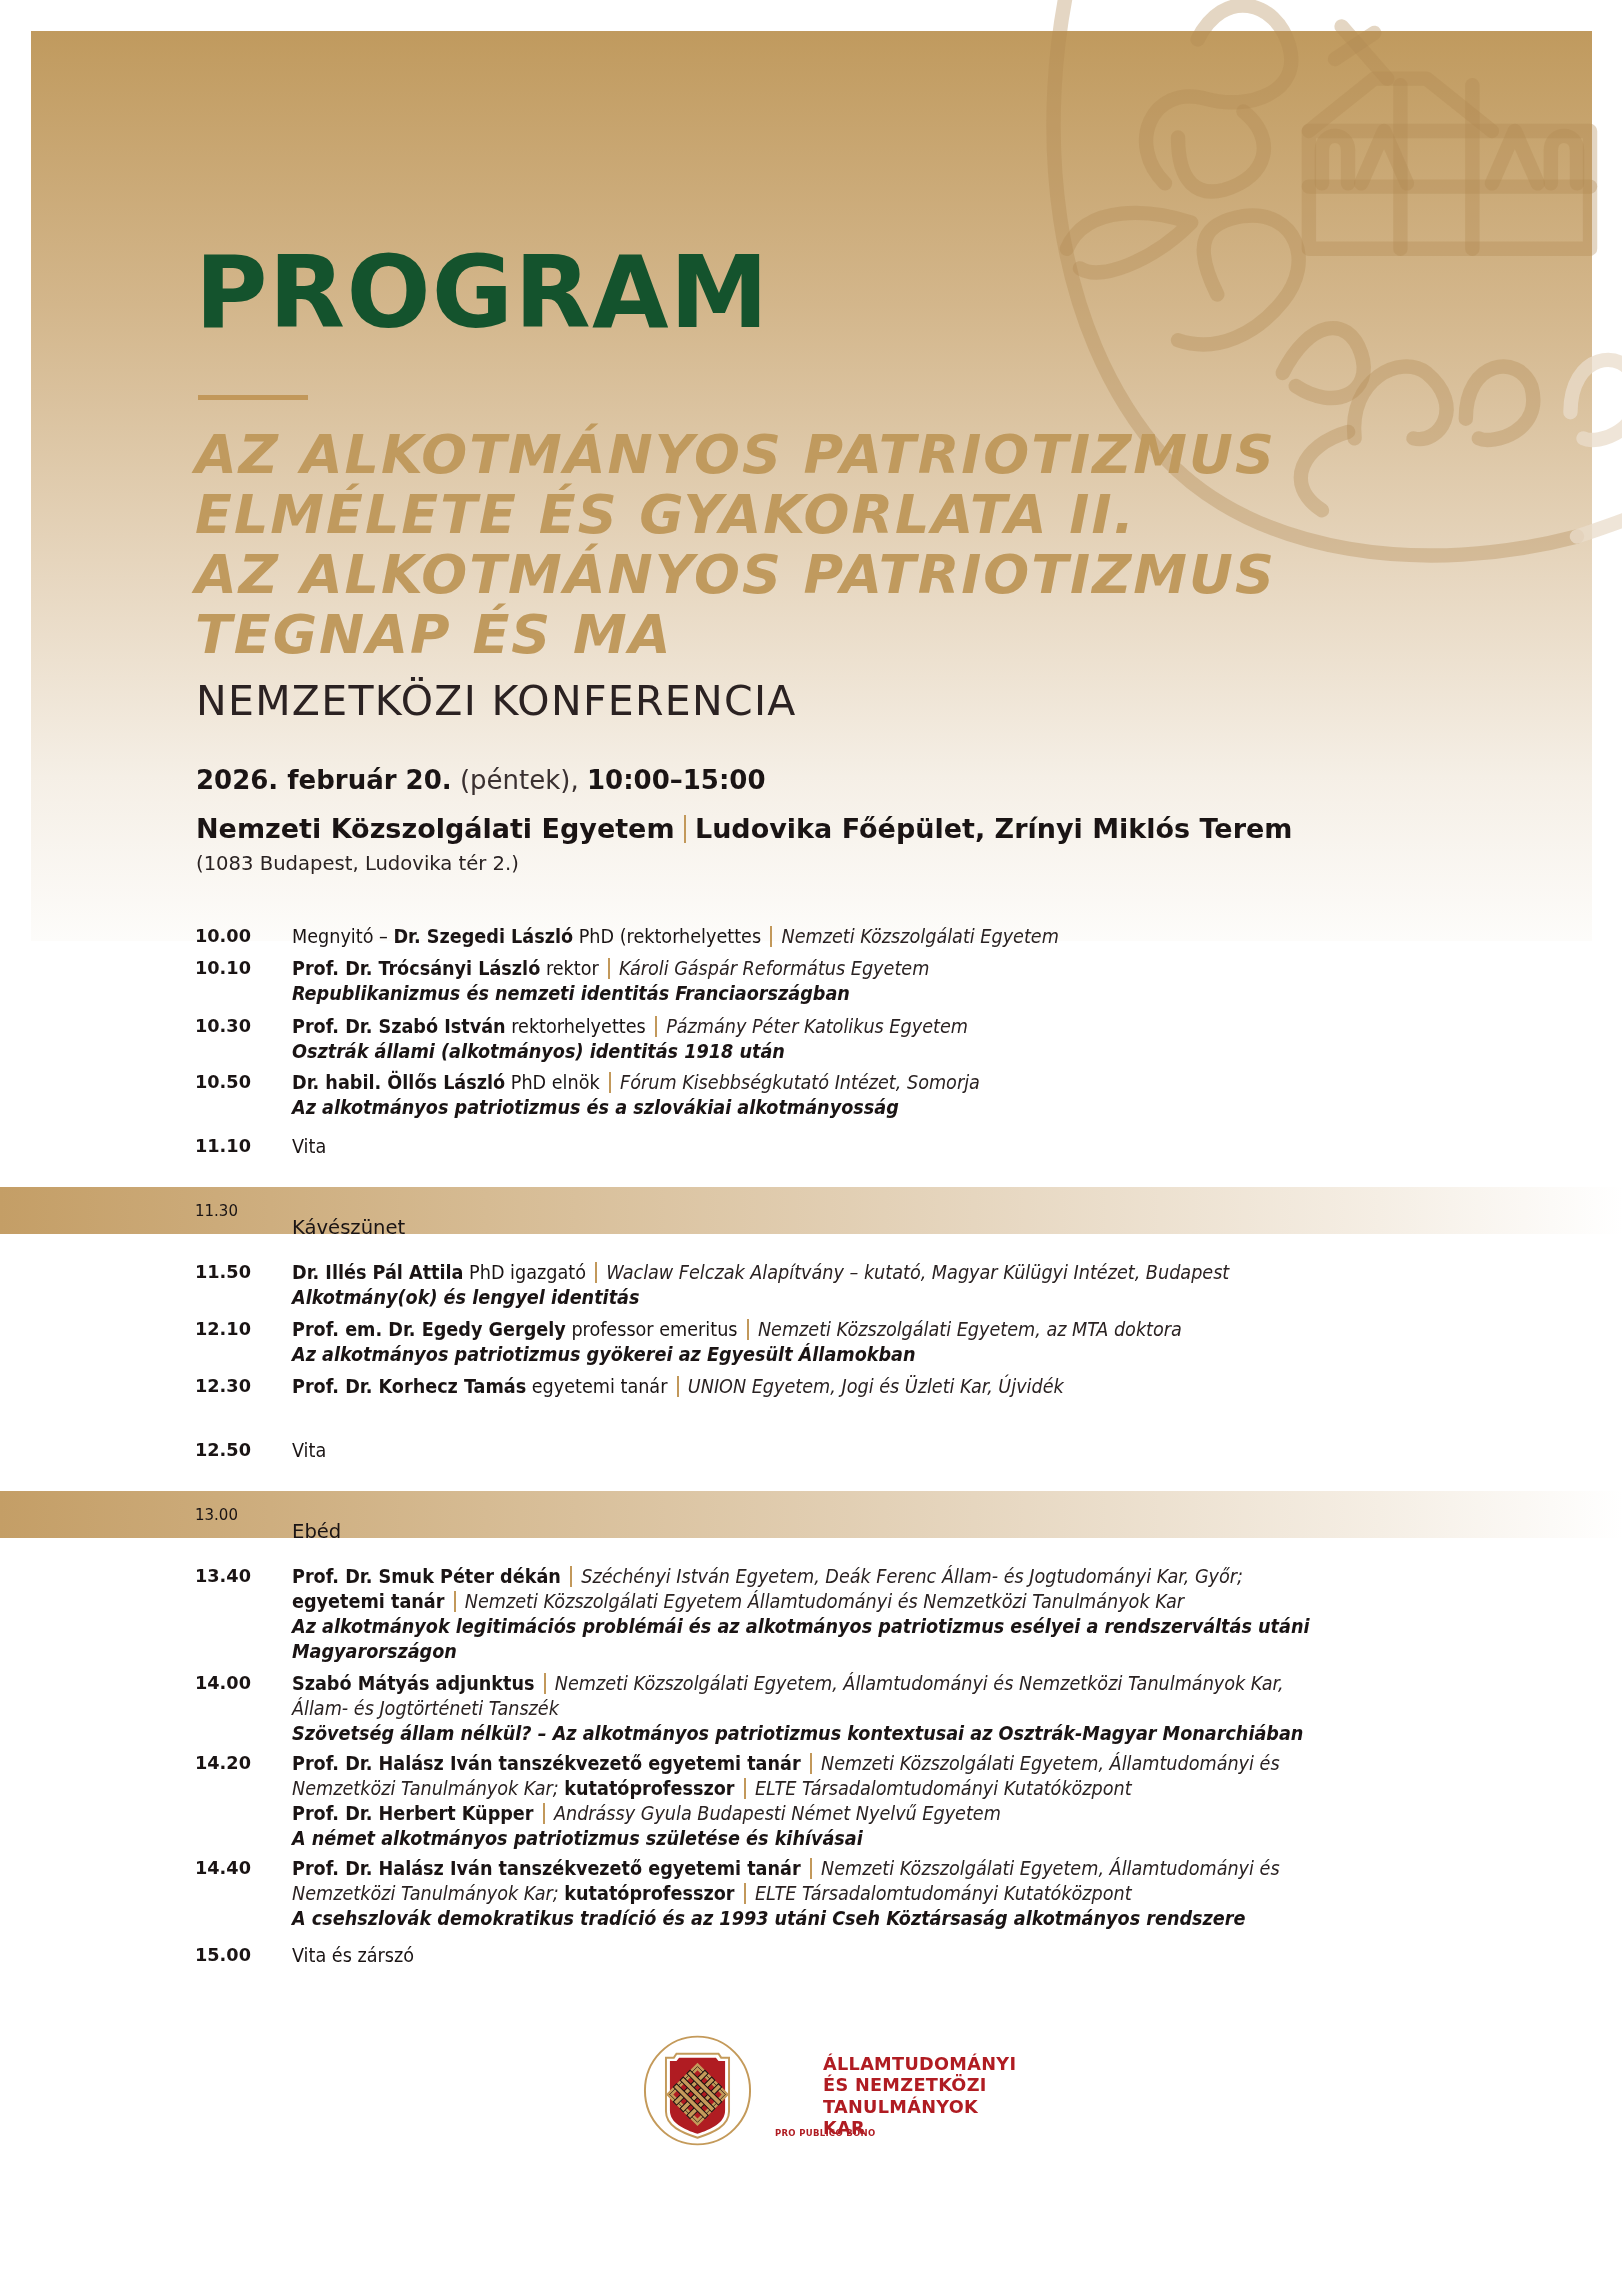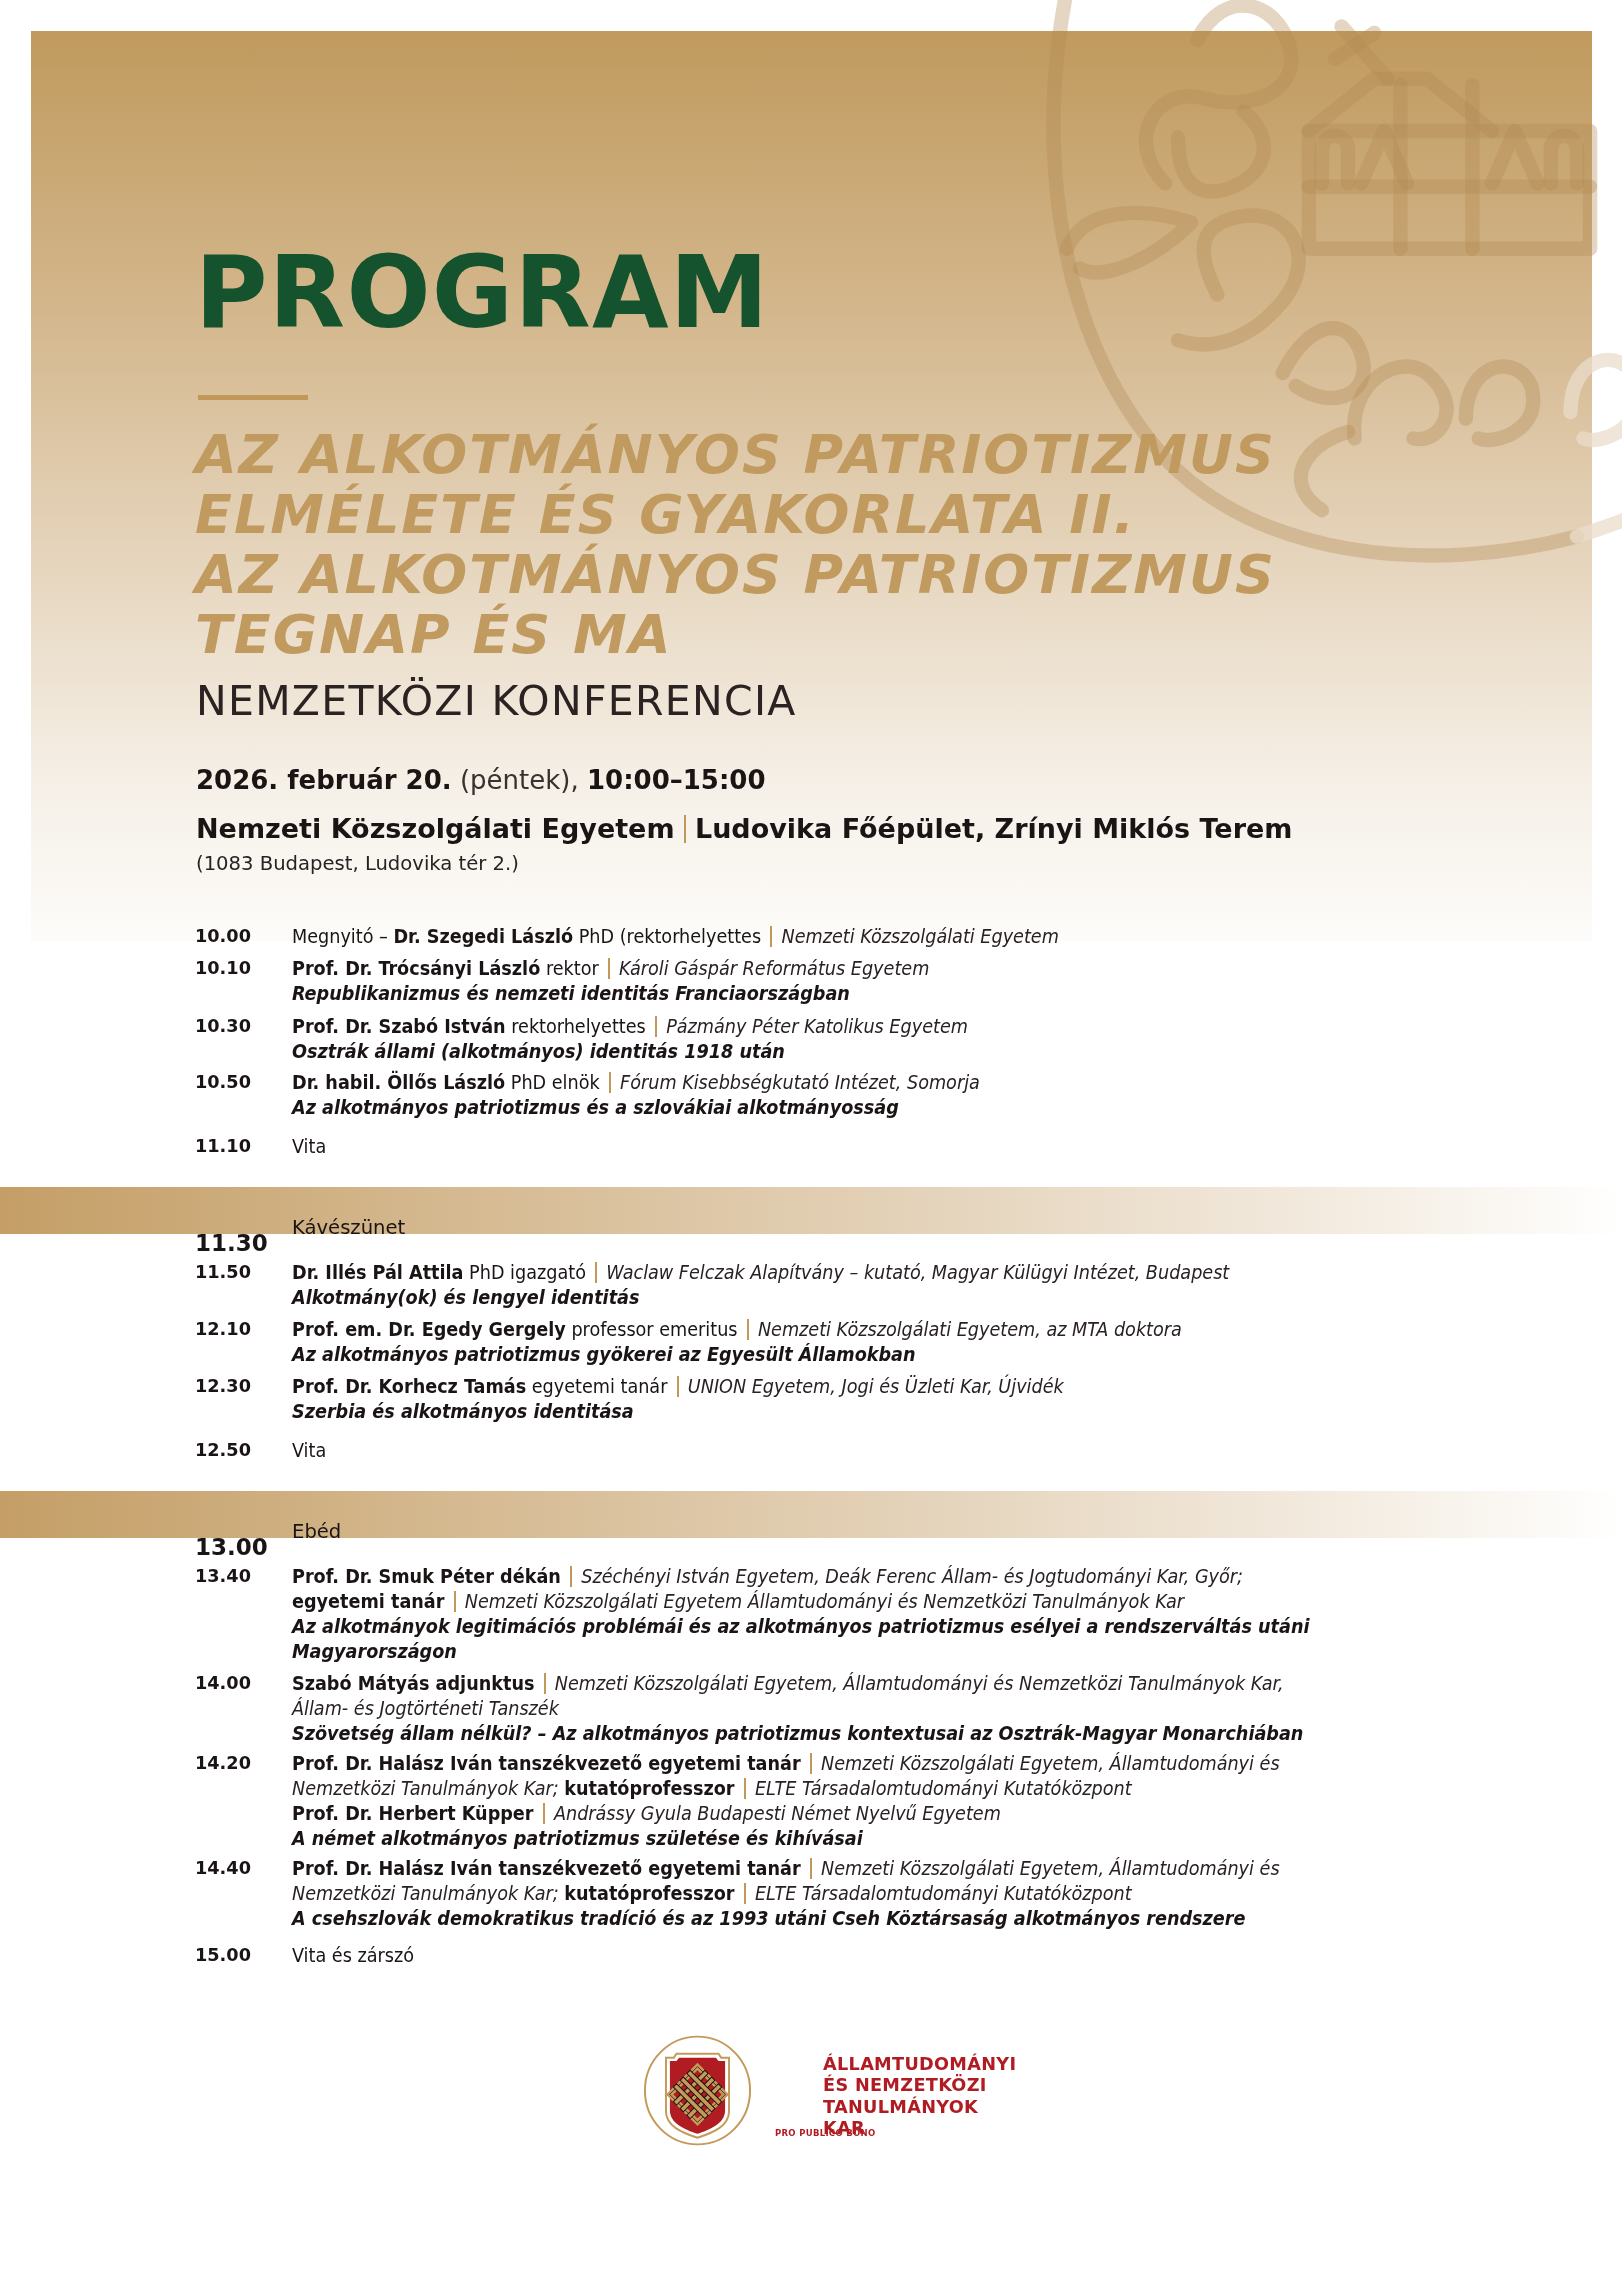--- a/index.html
+++ b/index.html
@@ -73,23 +73,22 @@
   .row .role { font-weight: normal; }
   .row .aff { font-style: italic; font-weight: normal; color: #2a2222; }
   .row .topic { font-weight: bold; font-style: italic; }
   .row .plain { font-weight: normal; }
 
   .break-band {
     position: absolute; left: 0; width: 1623px; height: 47px;
     background: linear-gradient(90deg, #c49e66 0%, #d6bb93 30%, #e6d6bf 60%, #f5eee4 85%, #ffffff 100%);
   }
   .break-band .time {
-    position: absolute; left: 195px; top: 11.8px; font-size: 23px; font-weight: bold; line-height: 25px;
+    position: absolute; left: 195px; top: 11.8px; font-size: 15px; font-weight: normal; line-height: 25px;
     font-family: "DejaVu Sans", sans-serif;
-    margin-top: 32px;
   }
   .break-band .label {
     position: absolute; left: 292px; top: 11.8px; font-size: 19.6px; line-height: 25px;
     font-family: "DejaVu Sans", sans-serif;
     margin-top: 16px;
   }
 
   .logo { position: absolute; left: 641px; top: 2034px; width: 366px; height: 111px; }
   .logo-mark { position: absolute; left: 0; top: 0; width: 113px; height: 113px; }
   .logo-text {
@@ -211,21 +210,20 @@
   <div class="body">
     <div class="ln"><span class="spk">Prof. em. Dr. Egedy Gergely</span><span class="role"> professor emeritus</span><span class="sep"></span><span class="aff">Nemzeti Közszolgálati Egyetem, az MTA doktora</span></div>
     <div class="ln topic">Az alkotmányos patriotizmus gyökerei az Egyesült Államokban</div>
   </div>
 </div>
 
 <div class="row" style="top:1374px">
   <div class="time">12.30</div>
   <div class="body">
     <div class="ln"><span class="spk">Prof. Dr. Korhecz Tamás</span><span class="role"> egyetemi tanár</span><span class="sep"></span><span class="aff">UNION Egyetem, Jogi és Üzleti Kar, Újvidék</span></div>
-    <div class="ln topic">Szerbia és alkotmányos identitása</div>
   </div>
 </div>
 
 <div class="row" style="top:1438px">
   <div class="time">12.50</div>
   <div class="body">
       <div class="ln plain">Vita</div>
     </div>
 </div>
 

